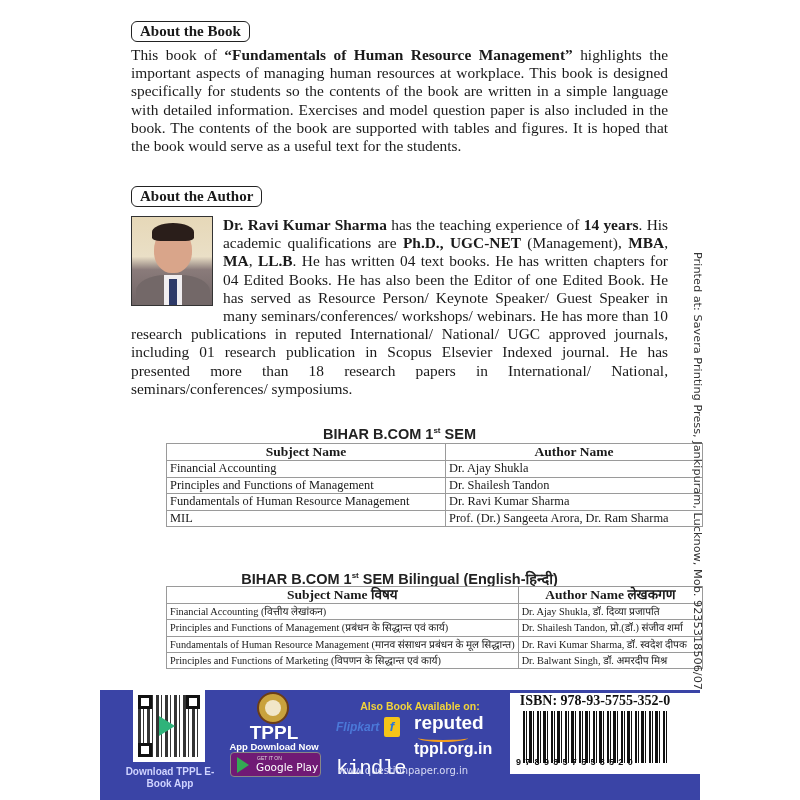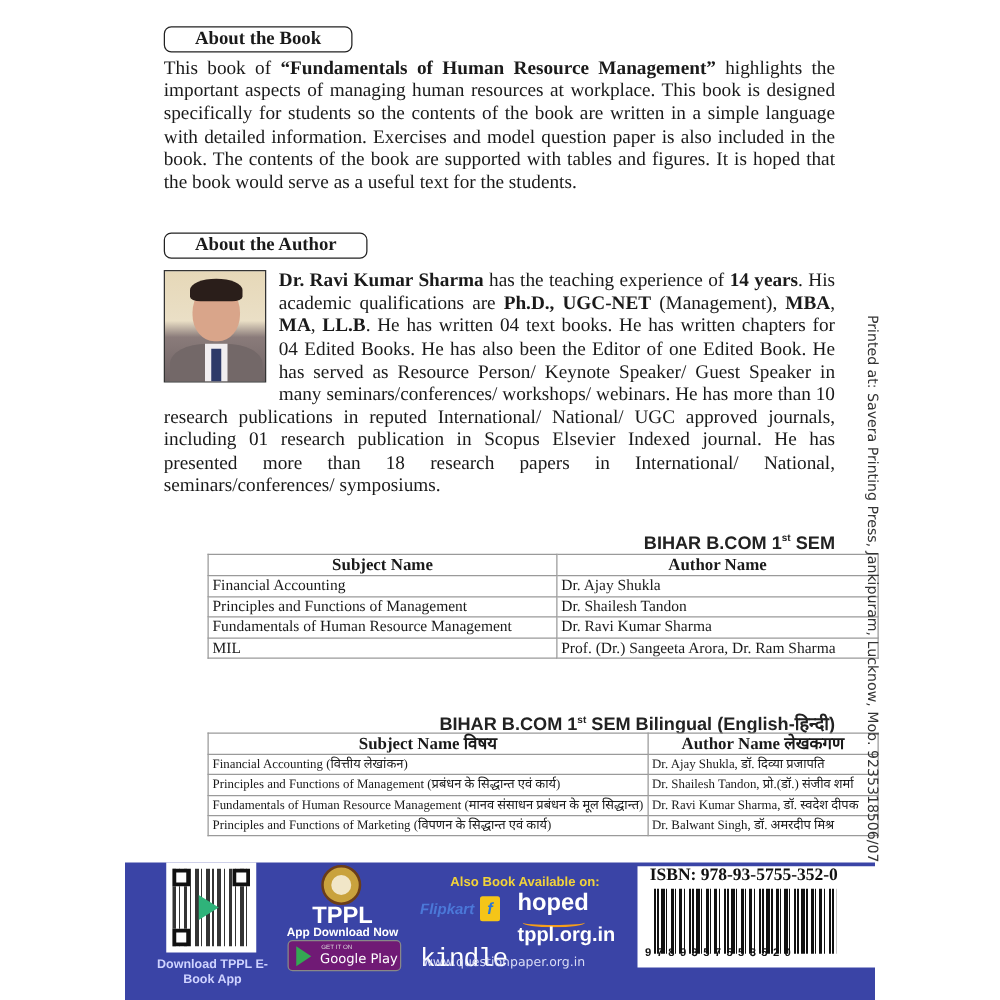--- a/index.html
+++ b/index.html
@@ -1,27 +1,27 @@
 <!DOCTYPE html>
 <html><head>
 <meta charset="utf-8">
 <style>
   html, body { margin:0; padding:0; }
   body { width:800px; height:800px; background:#ffffff; position:relative; overflow:hidden; font-family:"Liberation Serif", serif; color:#1a1a1a; }
-  .pill { position:absolute; border:1.5px solid #222; border-radius:6px; font-weight:bold; font-size:15px; padding:0 24px; line-height:19px; background:#fff; }
+  .pill { position:absolute; border:1.5px solid #222; border-radius:6px; font-weight:bold; font-size:15px; padding:0 8px; line-height:19px; background:#fff; }
   .para { position:absolute; left:131px; width:537px; font-size:15.4px; line-height:18.2px; text-align:justify; }
   .para b { font-weight:bold; }
   .author-block { position:absolute; left:131px; top:216px; width:537px; font-size:15.4px; line-height:18.2px; text-align:justify; }
   .photo { float:left; width:82px; height:90px; margin:0 10px 2px 0; border:1.5px solid #333; box-sizing:border-box; background:linear-gradient(180deg,#e6d8b8 0%,#eadfc6 45%,#8a7b7a 60%,#6f6465 100%); position:relative; overflow:hidden; }
   .photo .head { position:absolute; left:22px; top:10px; width:38px; height:46px; border-radius:50% 50% 46% 46%; background:#d9a58a; }
   .photo .hair { position:absolute; left:20px; top:6px; width:42px; height:18px; border-radius:50% 50% 20% 20%; background:#2a1e1a; }
   .photo .suit { position:absolute; left:4px; top:58px; width:74px; height:40px; border-radius:40% 40% 0 0; background:#736868; }
   .photo .shirt { position:absolute; left:32px; top:58px; width:18px; height:32px; background:#f1eef0; }
   .photo .tie { position:absolute; left:37px; top:62px; width:8px; height:28px; background:#2e3a68; }
-  .tbl-title { position:absolute; left:131px; width:537px; text-align:right; font-family:"Liberation Sans", sans-serif; font-weight:bold; font-size:14.5px; color:#222; }
+  .tbl-title { position:absolute; left:131px; width:537px; text-align:center; font-family:"Liberation Sans", sans-serif; font-weight:bold; font-size:14.5px; color:#222; }
   .tbl-title sup { font-size:8px; }
   table { position:absolute; left:131px; width:537px; border-collapse:collapse;margin-left:35px; }
   td, th { border:1px solid #9a9a9a; padding:0 3px; font-weight:normal; text-align:left; white-space:nowrap; }
   table.t1 { top:443px; font-size:12.4px; }
   table.t1 th { font-weight:bold; text-align:center; font-size:13.5px; line-height:16px; }
   table.t1 td { line-height:15.5px; }
   table.t2 { top:586px; font-size:10.3px; }
   table.t2 th { font-weight:bold; text-align:center; font-size:13.5px; line-height:16px; }
   table.t2 td { line-height:15.3px; }
   .vertical { position:absolute; left:682px; top:252px; width:420px; transform-origin:0 0; transform:translate(22px,0) rotate(90deg); font-family:"DejaVu Sans", sans-serif; font-size:11.3px; color:#333; white-space:nowrap; }
@@ -142,21 +142,21 @@
 <div class="app-dl">App Download Now</div>
 <div class="gplay">
   <div class="gplay-tri"></div>
   <div class="gplay-small">GET IT ON</div>
   <div class="gplay-text">Google Play</div>
 </div>
 
 <div class="also">Also Book Available on:</div>
 <div class="flipkart">Flipkart</div>
 <div class="fk-icon">f</div>
-<div class="amazon">hoped</div>
+<div class="amazon">reputed</div>
 <div class="amazon-smile"></div>
 <div class="kindle">kindle</div>
 <div class="tpplorg">tppl.org.in</div>
 <div class="qp">www.questionpaper.org.in</div>
 
 <div class="isbn-box">
   <div class="isbn-label">ISBN: 978-93-5755-352-0</div>
   <div class="barcode"></div>
   <div class="barcode-digits">9789357553520</div>
 </div>

